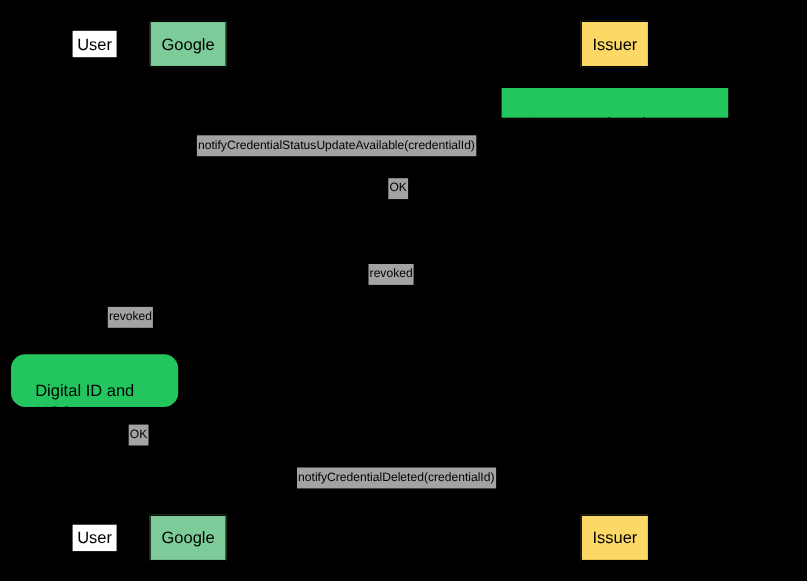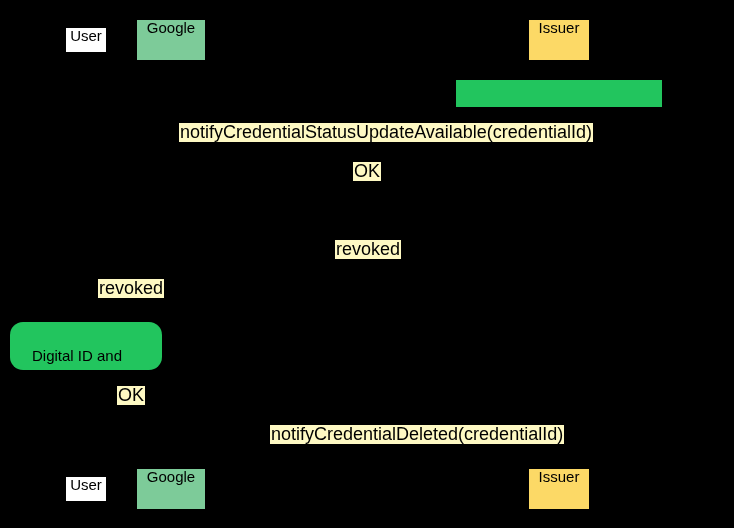--- a/index.html
+++ b/index.html
@@ -52,39 +52,40 @@
   .arrow.left::after {
     left: 0;
     border-right: 8px solid #000000;
   }
 
   
   .participant {
     position: absolute;
     box-sizing: border-box;
     display: flex;
+    align-items: center;
     justify-content: center;
     font-size: 15px;
     line-height: 1;
     color: #000000;
     white-space: nowrap;
     border: 1px solid #000000;
   }
   .participant.plain {
     border: none;
     background: #ffffff;
     padding: 0 1px;
   }
 
   
   .msg-label {
     position: absolute;
-    background: #fef9c3;
+    background: #a3a3a3;
     color: #000000;
-    font-size: 18px;
+    font-size: 11px;
     line-height: 19px;
     white-space: nowrap;
     padding: 0 1px;
   }
 
   
   .note {
     position: absolute;
     box-sizing: border-box;
     background: #22c55e;

